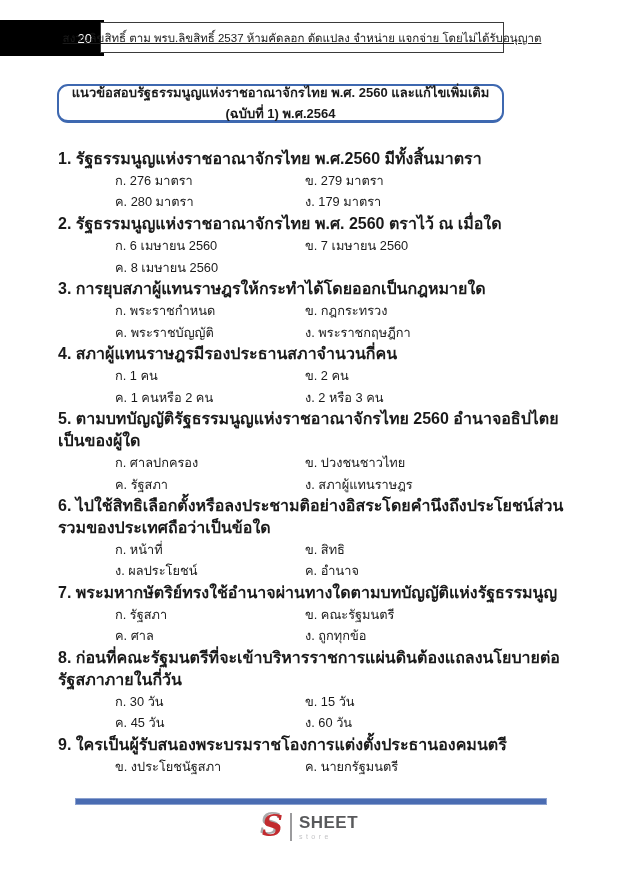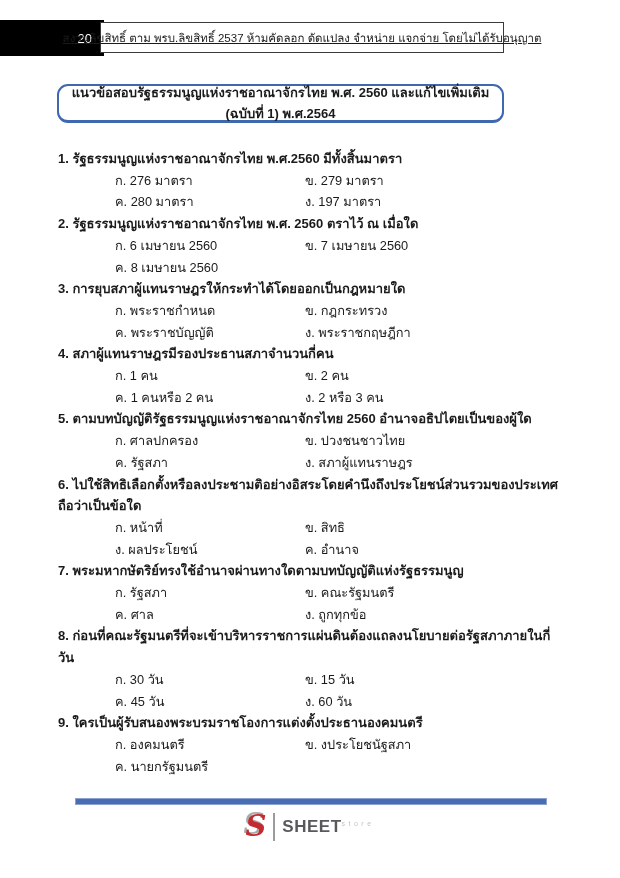--- a/index.html
+++ b/index.html
@@ -30,21 +30,21 @@
     position:absolute;left:57px;top:84px;width:447px;height:39px;
     border:2.5px solid var(--title-border-blue);border-bottom-width:3.5px;
     border-radius:11px;box-sizing:border-box;background:#fff;
     display:flex;align-items:center;justify-content:center;
     font-weight:bold;font-size:13px;text-align:center;padding:0 8px;
   }
   .questions{
     position:absolute;left:58px;top:148px;width:508px;
   }
   .q-text{
-    font-weight:bold;font-size:13px;line-height:21.7px;
+    font-weight:bold;font-size:16px;line-height:21.7px;
     overflow-wrap:anywhere;
   }
   .choices{
     display:grid;grid-template-columns:190px auto;
     padding-left:57px;font-size:12.8px;line-height:21.7px;
   }
   .choice{white-space:nowrap;}
   .footer-bar{
     position:absolute;left:75px;top:798px;width:472px;height:7px;
     background:var(--accent-blue);border:1px solid #8ba1cf;box-sizing:border-box;
@@ -52,21 +52,21 @@
   .logo{
     position:absolute;left:0;top:812px;width:620px;
     display:flex;justify-content:center;align-items:center;gap:7px;
   }
   .logo-mark{
     font-family:"DejaVu Serif",serif;font-style:italic;font-weight:900;
     font-size:29px;line-height:1;color:var(--logo-red);
     text-shadow:-2px -2px 0 #a9a9ab;
   }
   .logo-sep{width:2px;height:28px;background:#9b9b9d;}
-  .logo-words{display:flex;align-items:flex-start;text-align:center;}
+  .logo-words{display:flex;flex-direction:column;align-items:flex-start;text-align:center;}
   .logo-name{
     font-weight:bold;font-size:17px;letter-spacing:0.5px;line-height:1;
     color:var(--logo-gray);
   }
   .logo-sub{
     font-size:7px;letter-spacing:3.5px;line-height:1;margin-top:2px;
     color:#c4c4c6;
   }
 </style>
 </head>
@@ -78,21 +78,21 @@
 
 <div class="title-box">แนวข้อสอบรัฐธรรมนูญแห่งราชอาณาจักรไทย พ.ศ. 2560 และแก้ไขเพิ่มเติม (ฉบับที่ 1) พ.ศ.2564</div>
 
 <main class="questions" id="question-list">
   <div class="question">
     <div class="q-text">1. รัฐธรรมนูญแห่งราชอาณาจักรไทย พ.ศ.2560 มีทั้งสิ้นมาตรา</div>
     <div class="choices">
       <div class="choice">ก. 276 มาตรา</div>
       <div class="choice">ข. 279 มาตรา</div>
       <div class="choice">ค. 280 มาตรา</div>
-      <div class="choice">ง. 197 มาตรา</div>
+      <div class="choice">ง. 179 มาตรา</div>
     </div>
   </div>
 
   <div class="question">
     <div class="q-text">2. รัฐธรรมนูญแห่งราชอาณาจักรไทย พ.ศ. 2560 ตราไว้ ณ เมื่อใด</div>
     <div class="choices">
       <div class="choice">ก. 6 เมษายน 2560</div>
       <div class="choice">ข. 7 เมษายน 2560</div>
       <div class="choice">ค. 8 เมษายน 2560</div>
     </div>
@@ -154,21 +154,20 @@
       <div class="choice">ก. 30 วัน</div>
       <div class="choice">ข. 15 วัน</div>
       <div class="choice">ค. 45 วัน</div>
       <div class="choice">ง. 60 วัน</div>
     </div>
   </div>
 
   <div class="question">
     <div class="q-text">9. ใครเป็นผู้รับสนองพระบรมราชโองการแต่งตั้งประธานองคมนตรี</div>
     <div class="choices">
-      <div class="choice">ก. องคมนตรี</div>
       <div class="choice">ข. งประโยชนัฐสภา</div>
       <div class="choice">ค. นายกรัฐมนตรี</div>
     </div>
   </div>
 </main>
 
 <div class="footer-bar"></div>
 
 <div class="logo">
   <span class="logo-mark">S</span>

